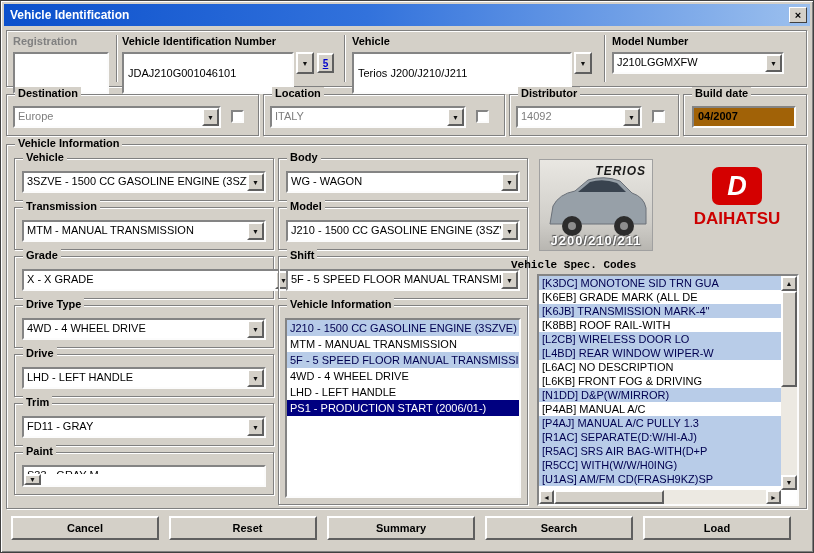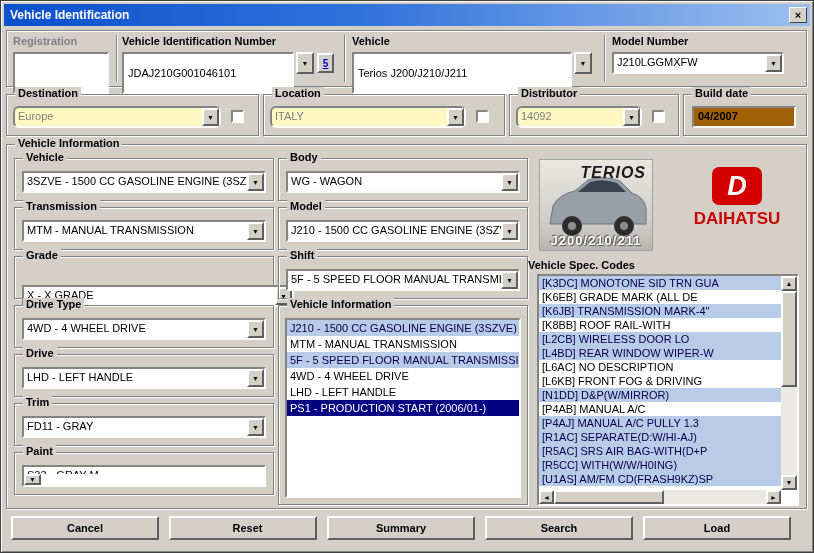--- a/index.html
+++ b/index.html
@@ -42,21 +42,21 @@
   }
   .sunken {
     position: absolute; background: #a16207;
     border: 2px solid; border-color: #848484 #fcfcfc #fcfcfc #848484;
   }
   .combo {
     position: absolute; display: flex; background: #fff; height: 22px;
     border: 2px solid; border-color: #848484 #fcfcfc #fcfcfc #848484;
   }
   .combo .ctext { flex: 1; padding: 2px 3px; white-space: nowrap; overflow: hidden; }
-  .combo.disabled { background: #fef9c3; border-radius: 6px; }
+  .combo.disabled { background: #ffffff; }
   .combo.disabled .ctext { color: #7d7d7d; }
   .raised {
     background: #d4d0c8;
     border: 2px solid; border-color: #fff #5f5f5f #5f5f5f #fff;
   }
   .cbtn {
     width: 17px; display: flex; align-items: center; justify-content: center;
     font-size: 7px; color: #111; cursor: default; flex: none;
   }
   .sq-btn {
@@ -79,21 +79,21 @@
   .list-row.small { height: 14px; line-height: 14px; }
   .list-row.highlight { background: #b8cce8; color: #000050; }
   .list-row.selected { background: #000080; color: #ffffff; }
   .sb-track { position: absolute; background: #ece9e2; }
   .sb-thumb { position: absolute; background: #d4d0c8;
     border: 2px solid; border-color: #fff #5f5f5f #5f5f5f #fff; }
   .car-box { position: absolute; overflow: hidden;
     background: linear-gradient(180deg, #e9e7e2 0%, #cfcdc8 70%, #b8b6b1 100%);
     border: 1px solid #a0a0a0; }
   .car-title { position: absolute; top: 4px; right: 6px; font-weight: bold;
-    font-style: italic; font-size: 16px; color: #1a1a1a; letter-spacing: 1px; }
+    font-style: italic; font-size: 12px; color: #1a1a1a; letter-spacing: 1px; }
   .car-caption { position: absolute; bottom: 2px; left: 0; right: 0; text-align: center;
     font-weight: bold; font-size: 13px; color: #fff; letter-spacing: 1px;
     text-shadow: 1px 1px 1px #555, -1px -1px 1px #555; }
   .logo { position: absolute; text-align: center; }
   .logo-emblem { width: 50px; height: 38px; margin: 0 auto; background: #d40000;
     border-radius: 7px; display: flex; align-items: center; justify-content: center; }
   .logo-d { color: #fff; font-weight: bold; font-style: italic; font-size: 27px; line-height: 1; }
   .logo-text { margin-top: 4px; color: #cc0000; font-weight: bold; font-size: 17px; letter-spacing: 0; }
   .blue-glyph { color: #0000cc; font-weight: bold; font-size: 10px; text-decoration: underline; }
 </style>
@@ -185,21 +185,21 @@
   <div class="etched" style="left:13px; top:206px; width:260px; height:43px;">
     <span class="legend">Transmission</span>
     <div class="combo" style="left:7px; top:12px; width:244px;">
       <span class="ctext">MTM - MANUAL TRANSMISSION</span>
       <span class="cbtn raised">▼</span>
     </div>
   </div>
 
   <div class="etched" style="left:13px; top:255px; width:260px; height:43px;">
     <span class="legend">Grade</span>
-    <div class="combo" style="left:7px; top:28px; width:272px;">
+    <div class="combo" style="left:7px; top:12px; width:272px;">
       <span class="ctext">X - X GRADE</span>
       <span class="cbtn raised">▼</span>
     </div>
   </div>
 
   <div class="etched" style="left:13px; top:304px; width:260px; height:43px;">
     <span class="legend">Drive Type</span>
     <div class="combo" style="left:7px; top:12px; width:244px;">
       <span class="ctext">4WD - 4 WHEEL DRIVE</span>
       <span class="cbtn raised">▼</span>
@@ -279,21 +279,21 @@
     <span class="car-caption">J200/210/211</span>
   </div>
 
   <div class="logo" style="left:676px; top:166px; width:120px;">
     <div class="logo-emblem">
       <span class="logo-d">D</span>
     </div>
     <div class="logo-text">DAIHATSU</div>
   </div>
 
-  <span class="lbl" style="left:527px; top:258px;">Vehicle Spec. Codes</span>
+  <span class="lbl" style="left:510px; top:258px;font-family:Liberation Mono, monospace;">Vehicle Spec. Codes</span>
   <div class="listbox" style="left:536px; top:273px; width:262px; height:232px;">
     <div style="position:absolute; left:0; top:0; right:16px; bottom:14px; overflow:hidden;">
         <div class="list-row highlight small">[K3DC] MONOTONE SID TRN GUA</div>
         <div class="list-row plain small">[K6EB] GRADE MARK (ALL DE</div>
         <div class="list-row highlight small">[K6JB] TRANSMISSION MARK-4"</div>
         <div class="list-row plain small">[K8BB] ROOF RAIL-WITH</div>
         <div class="list-row highlight small">[L2CB] WIRELESS DOOR LO</div>
         <div class="list-row highlight small">[L4BD] REAR WINDOW WIPER-W</div>
         <div class="list-row plain small">[L6AC] NO DESCRIPTION</div>
         <div class="list-row plain small">[L6KB] FRONT FOG &amp; DRIVING</div>

